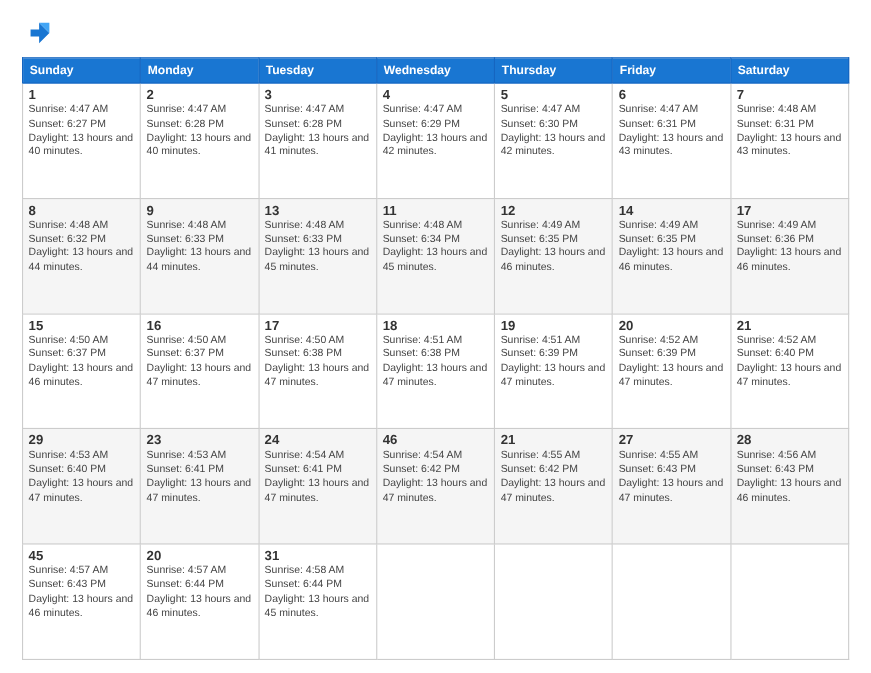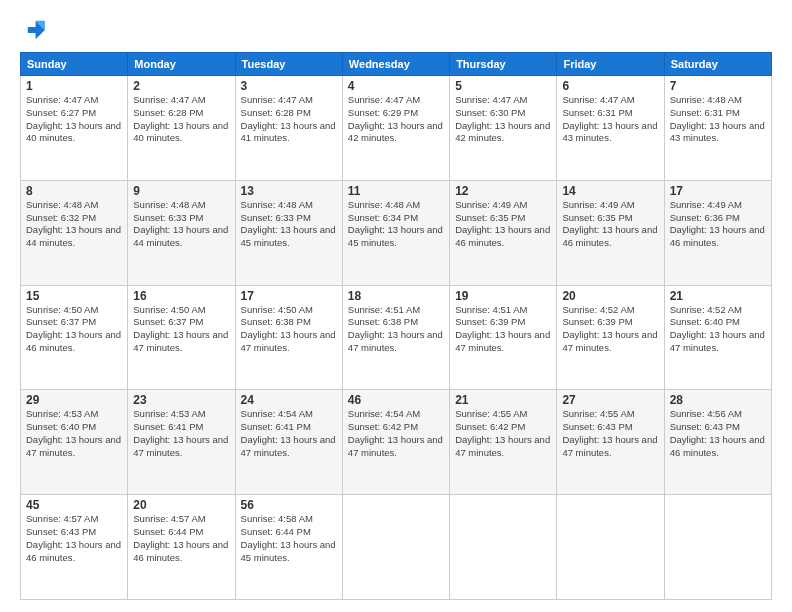--- a/index.html
+++ b/index.html
@@ -374,21 +374,21 @@
       </td>
           <td>
         <span class="day-number">20</span>
         <div class="day-info">
           Sunrise: 4:57 AM<br>
           Sunset: 6:44 PM<br>
           Daylight: 13 hours and 46 minutes.
         </div>
       </td>
           <td>
-        <span class="day-number">56</span>
+        <span class="day-number">31</span>
         <div class="day-info">
           Sunrise: 4:58 AM<br>
           Sunset: 6:44 PM<br>
           Daylight: 13 hours and 45 minutes.
         </div>
       </td>
           <td class="empty-cell"></td>
           <td class="empty-cell"></td>
           <td class="empty-cell"></td>
           <td class="empty-cell"></td>

